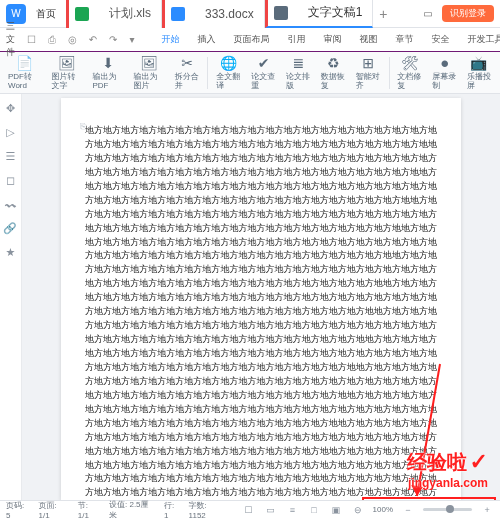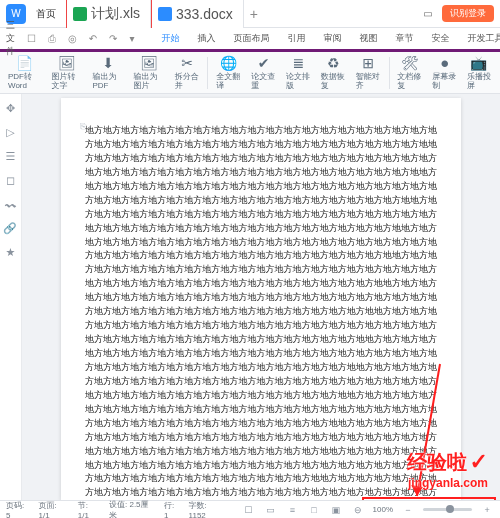--- a/index.html
+++ b/index.html
@@ -2,34 +2,34 @@
 <html><head>
 <meta charset="utf-8">
 <style>
   * { box-sizing: border-box; margin: 0; padding: 0; }
   body { font-family: "Microsoft YaHei", Arial, sans-serif; font-size: 9px; background: #f5f6f7; width: 500px; height: 518px; overflow: hidden; position: relative; }
   
   
   .titlebar { height: 28px; background: #fff; display: flex; align-items: center; gap: 0; padding-left: 6px; border-bottom: 1px solid #e0e3e8; }
   .app-logo { width: 20px; height: 20px; background: #2b8cff; border-radius: 4px; display:flex; align-items:center; justify-content:center; color:#fff; font-size:10px; }
   .home-tab { padding: 4px 10px; font-size: 10px; color:#333; }
-  .file-tab { display:flex; align-items:center; gap:4px; height:28px; padding:0 10px 0 6px; font-size:14px; color:#555; border-left:1px solid #ef4444; border-right:1px solid #e0e3e8; background:#fff; }
+  .file-tab { display:flex; align-items:center; gap:20px; height:28px; padding:0 10px 0 6px; font-size:12px; color:#555; border-left:3px solid #ef4444; border-right:1px solid #e0e3e8; background:#fff; }
   .file-tab.active { background:#fff; border-bottom:2px solid #2b8cff; color:#333; }
   .file-icon { width:14px; height:14px; border-radius:2px; display:inline-block; }
   .xls-ico { background:#1ba553; }
   .docx-ico { background:#2b8cff; }
   .txt-ico { background:#5a6b7b; }
   .tab-space { flex:1; }
   .newtab { width:20px; text-align:center; color:#888; font-size:14px; }
   .win-btns { display:flex; gap:6px; align-items:center; padding:0 6px; }
   .pill-btn { background:#ff6a3c; color:#fff; font-size:9px; padding:2px 8px; border-radius:4px; }
   .win-btn { width:16px; height:16px; display:flex; align-items:center; justify-content:center; color:#666; font-size:10px; }
   
   
-  .menubar { height:24px; background:#fff; display:flex; align-items:center; gap:12px; padding:0 6px; border-bottom:3px solid #701a75; font-size:9px; color:#555; }
+  .menubar { height:24px; background:#fff; display:flex; align-items:center; gap:12px; padding:0 6px; border-bottom:1px solid #701a75; font-size:9px; color:#555; }
   .menu-file { display:flex; align-items:center; gap:1px; }
   .quick-ico { width:14px; height:14px; display:flex; align-items:center; justify-content:center; color:#888; font-size:10px; }
   .menu-sep { width:6px; }
   .menu-item { padding:2px 3px; white-space:nowrap; cursor:default; }
   .menu-item.active { color:#2b8cff; }
   .menu-spacer { flex:1; }
   .search-box { width:72px; height:16px; border:1px solid #ddd; border-radius:2px; font-size:9px; color:#bbb; padding:0 3px; display:flex; align-items:center; }
   
   
   .ribbon { height:42px; background:#f9fafb; display:flex; align-items:center; gap:6px; padding:2px 6px; border-bottom:1px solid #e0e3e8; font-size:8px; color:#5a6b7b; overflow:hidden; }
@@ -69,20 +69,24 @@
 <div class="titlebar">
   <div class="app-logo">W</div>
   <div class="home-tab">首页</div>
   <div class="file-tab">
     <span class="file-icon xls-ico"></span>
     <span>计划.xls</span>
   </div>
   <div class="file-tab">
     <span class="file-icon docx-ico"></span>
     <span>333.docx</span>
+  </div>
+  <div class="file-tab active">
+    <span class="file-icon txt-ico"></span>
+    <span>文字文稿1</span>
   </div>
   <div class="newtab">+</div>
   <div class="tab-space"></div>
   <div class="win-btns">
     <div class="win-btn">▭</div>
     <div class="pill-btn">识别登录</div>
   </div>
 </div>
 
 <div class="menubar">

